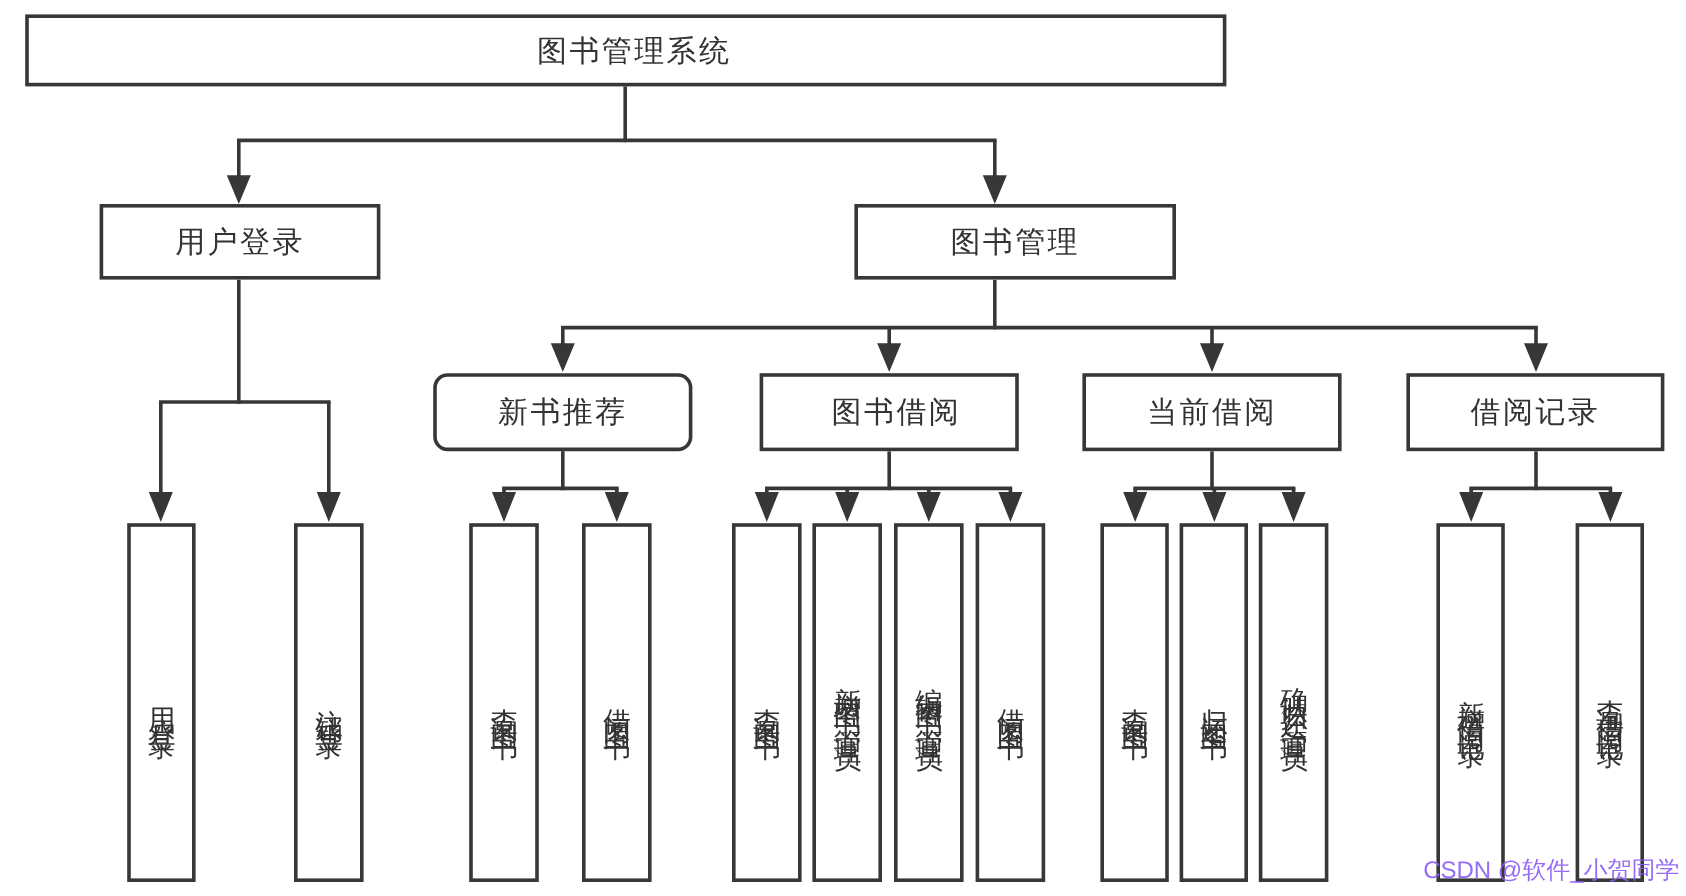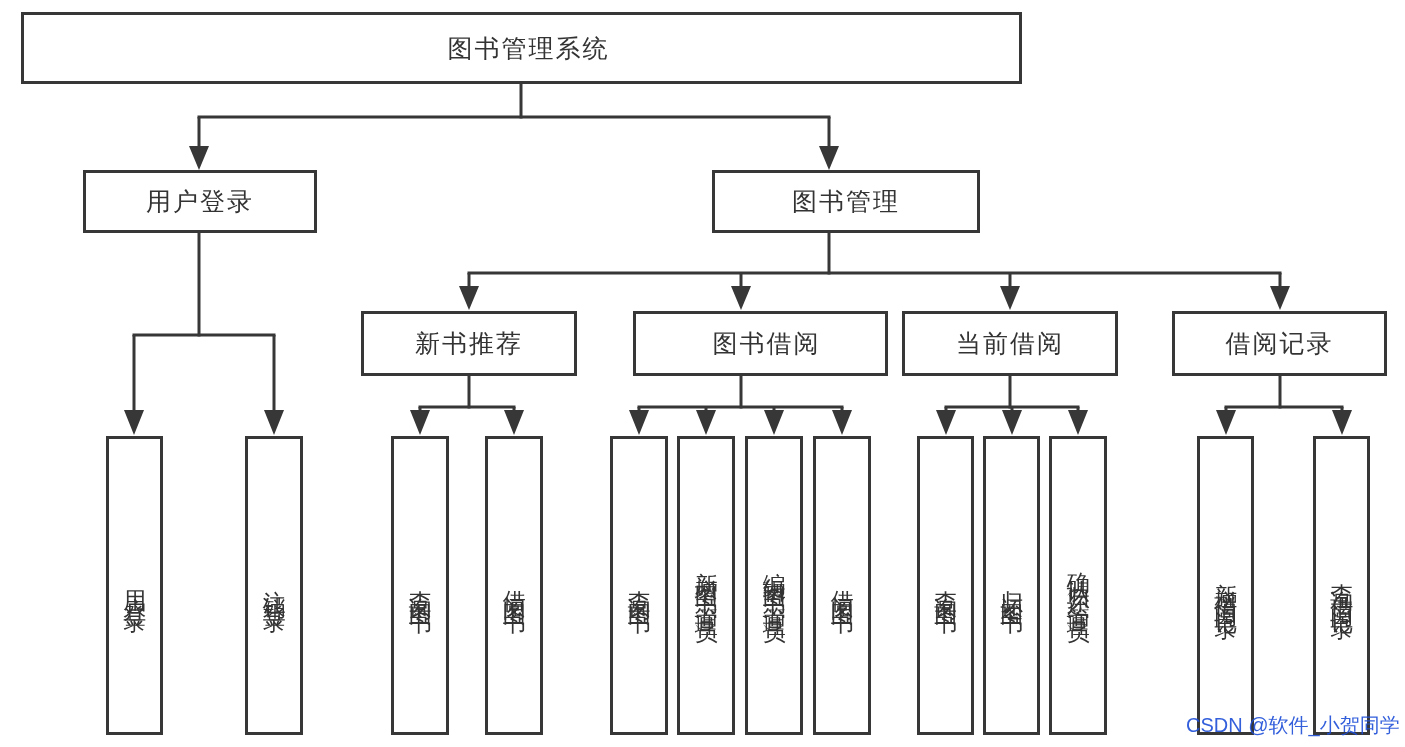--- a/index.html
+++ b/index.html
@@ -43,21 +43,21 @@
     letter-spacing: 7px;
     color: #333333;
     line-height: 1.2;
   }
   #watermark {
     position: absolute;
     left: 1186px;
     top: 712px;
     z-index: 3;
     font-size: 20px;
-    color: #1d4ed8;
+    color: #8b5cf6;
     opacity: 0.9;
     white-space: nowrap;
   }
 </style>
 </head>
 <body>
 
 <div id="stage">
 
   <svg id="connectors" width="1405" height="747" viewBox="0 0 1405 747" stroke="#373737" stroke-width="3" fill="#373737">
@@ -129,35 +129,35 @@
     <g>
       <line x1="1280" y1="376" x2="1280" y2="408.5"></line>
       <line x1="1224.5" y1="407" x2="1343.5" y2="407"></line>
       <line x1="1226" y1="407" x2="1226" y2="414"></line>
       <polygon points="1216,410 1236,410 1226,435" stroke="none"></polygon>
       <line x1="1342" y1="407" x2="1342" y2="414"></line>
       <polygon points="1332,410 1352,410 1342,435" stroke="none"></polygon>
     </g>
   </svg>
 
-  <div class="node" style="left:21px; top:12px; width:1001px; height:72px;padding-left:14px;">
+  <div class="node" style="left:21px; top:12px; width:1001px; height:60px;padding-left:14px;">
     <span class="hlabel">图书管理系统</span>
   </div>
 
   <div class="node" style="left:83px; top:170px; width:234px; height:63px;">
     <span class="hlabel">用户登录</span>
   </div>
   <div class="node" style="left:712px; top:170px; width:268px; height:63px;">
     <span class="hlabel">图书管理</span>
   </div>
 
-  <div class="node" style="left:361px; top:311px; width:216px; height:65px;">
+  <div class="node" style="left:361px; top:311px; width:216px; height:65px;border-radius:12px;">
     <span class="hlabel">新书推荐</span>
   </div>
-  <div class="node" style="left:633px; top:311px; width:255px; height:65px;padding-left:12px;">
+  <div class="node" style="left:633px; top:311px; width:216px; height:65px;padding-left:12px;">
     <span class="hlabel">图书借阅</span>
   </div>
   <div class="node" style="left:1172px; top:311px; width:215px; height:65px;">
     <span class="hlabel">借阅记录</span>
   </div>
   <div class="node" style="left:902px; top:311px; width:216px; height:65px;">
     <span class="hlabel">当前借阅</span>
   </div>
 
   <div class="node" style="left:106px; top:436px; width:57px; height:299px;">

